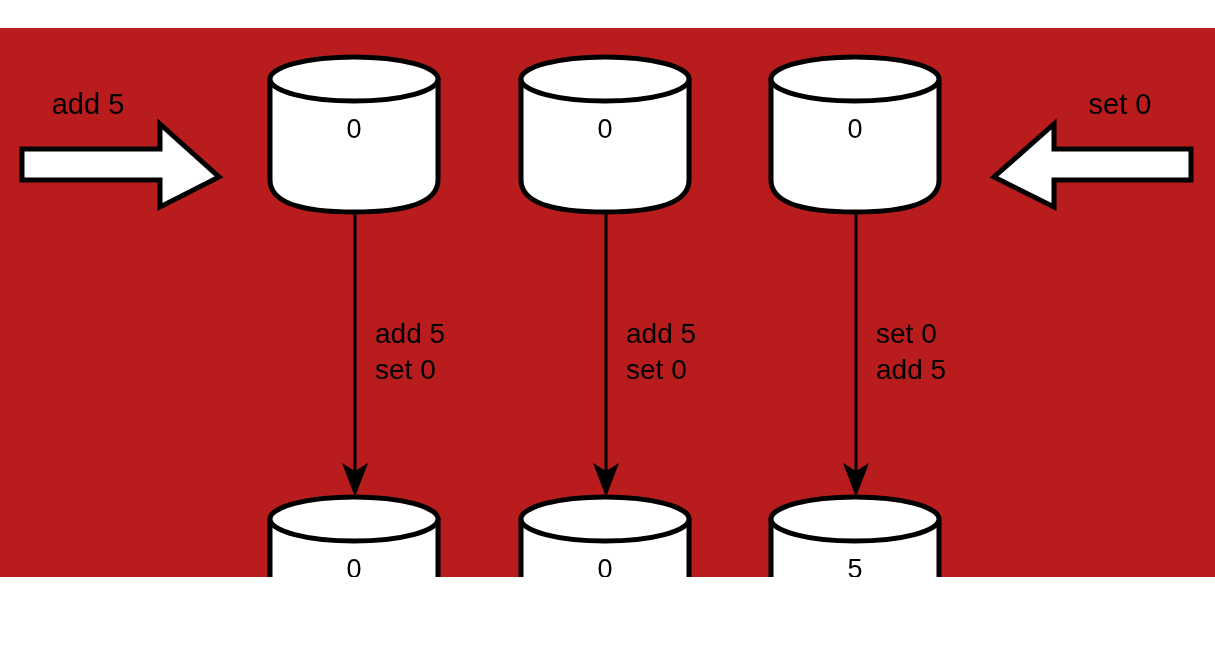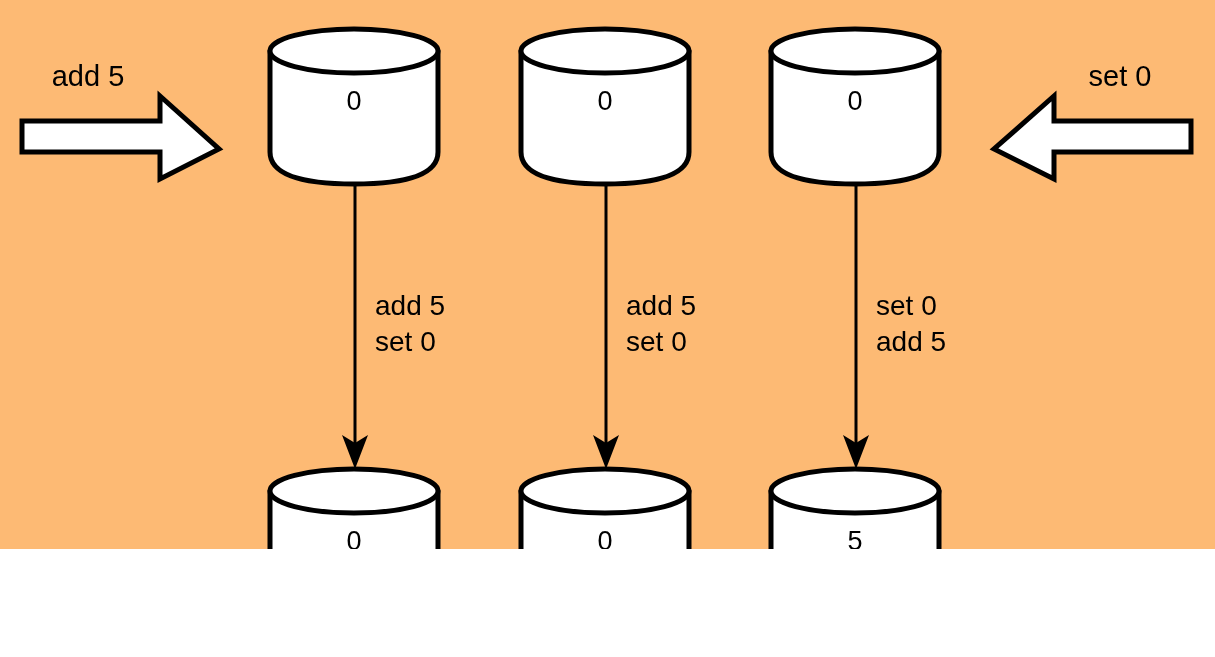--- a/index.html
+++ b/index.html
@@ -8,22 +8,23 @@
     padding: 0;
     background: #ffffff;
   }
   body {
     font-family: "Liberation Sans", sans-serif;
   }
   #canvas {
     position: relative;
     width: 1215px;
     height: 549px;
-    background: #fdba74;
+    background: #b91c1c;
     overflow: hidden;
+    margin-top: 28px;
   }
   #diagram-svg {
     position: absolute;
     top: 0;
     left: 0;
     width: 1215px;
     height: 657px;
   }
   .cyl-shape {
     fill: #ffffff;

